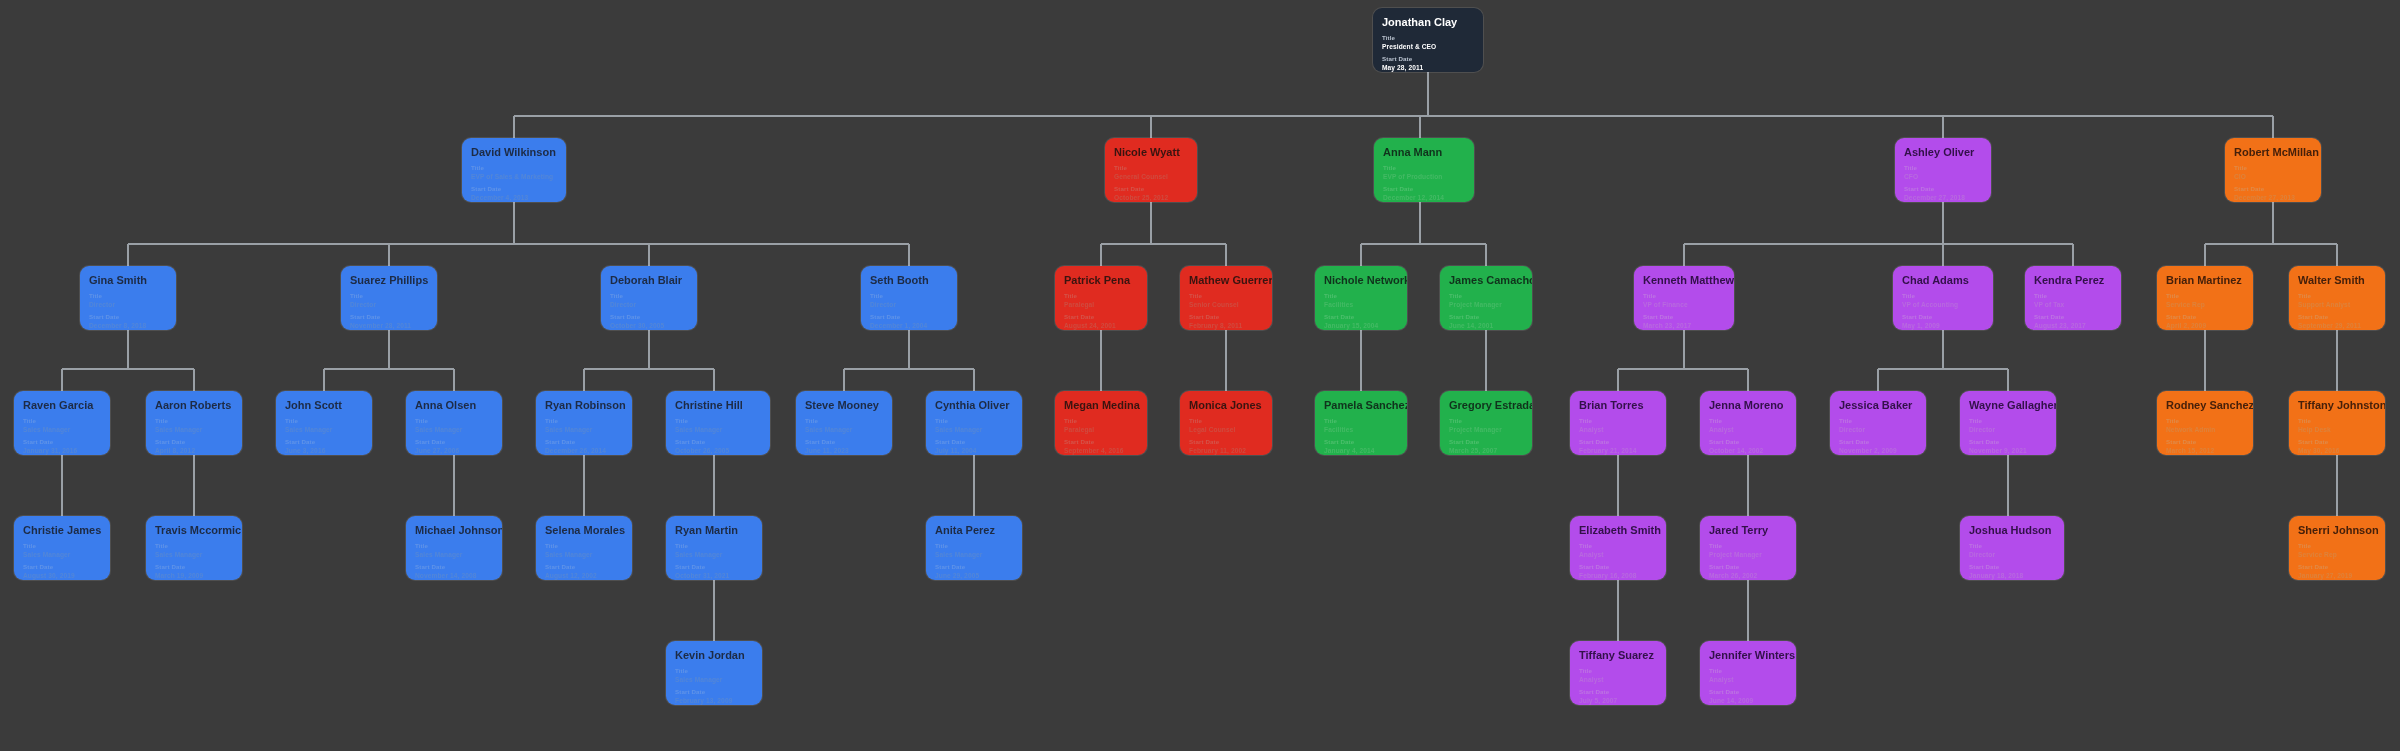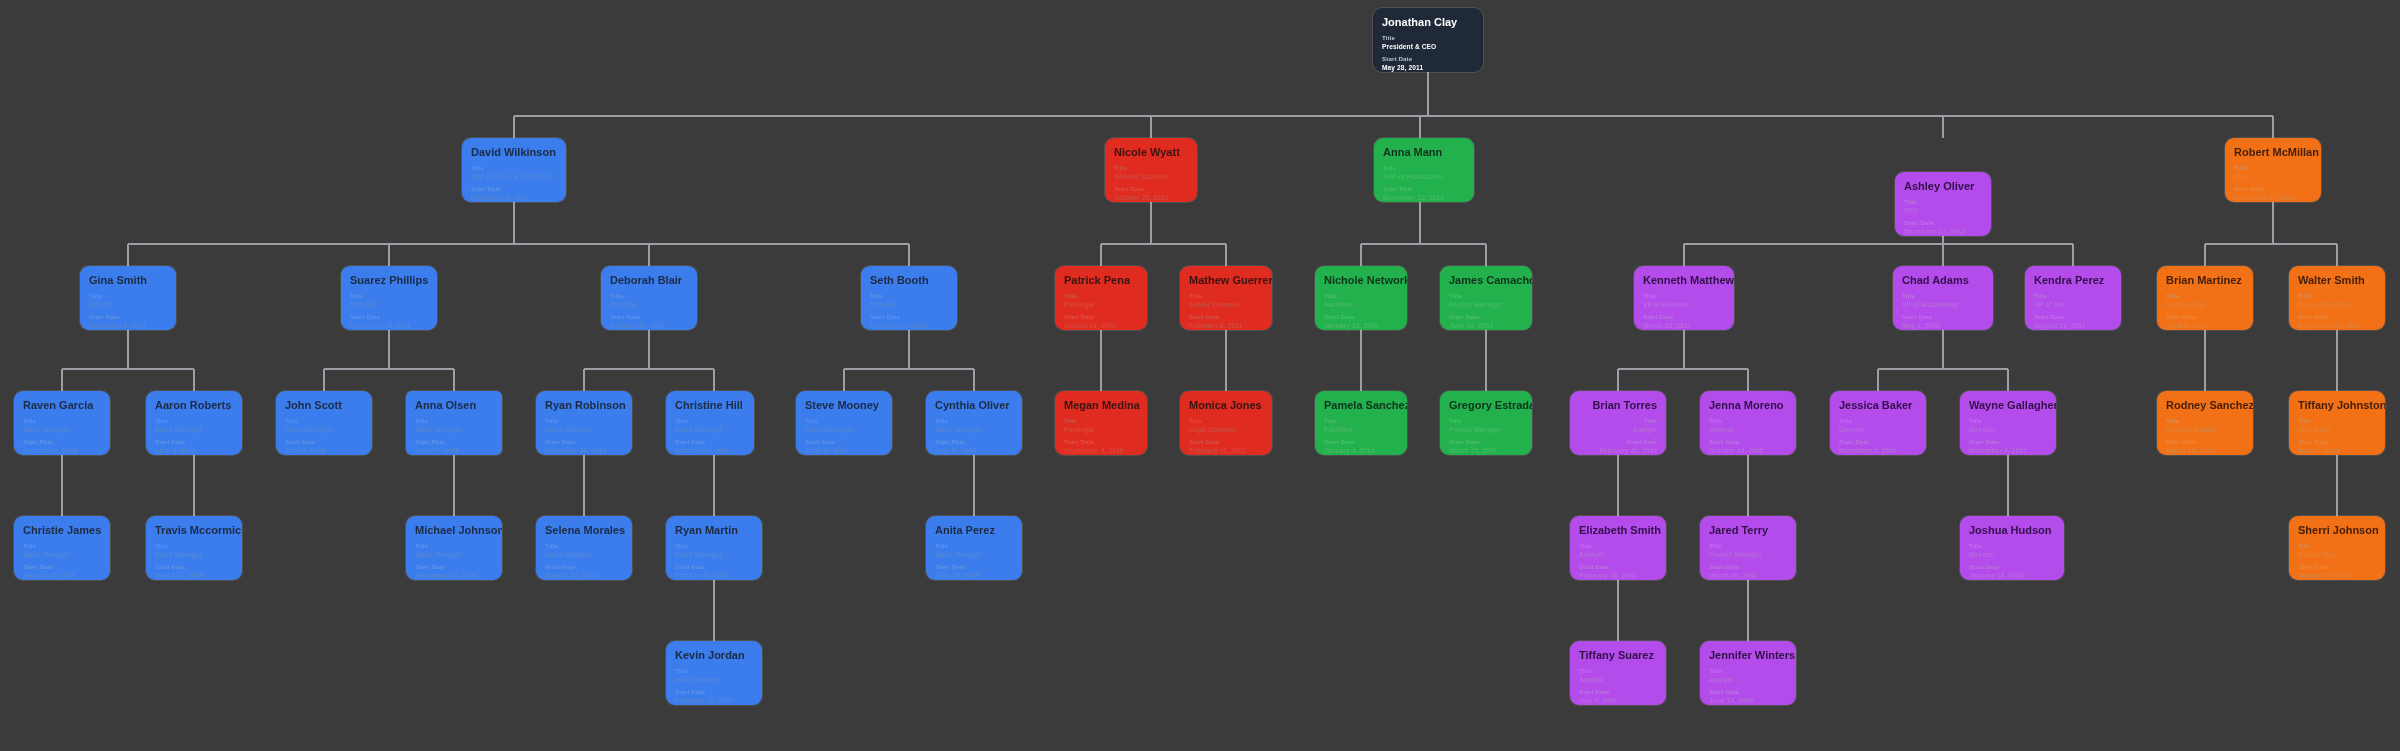--- a/index.html
+++ b/index.html
@@ -211,21 +211,21 @@
         <div class="lbl">Start Date</div>
         <div class="val">October 25, 2012</div>
       </div>
       <div class="node t-green" style="left: 1374px; top: 138px; width: 100px; height: 64px;">
         <div class="nm">Anna Mann</div>
         <div class="lbl">Title</div>
         <div class="val">EVP of Production</div>
         <div class="lbl">Start Date</div>
         <div class="val">December 12, 2014</div>
       </div>
-      <div class="node t-purple" style="left: 1895px; top: 138px; width: 96px; height: 64px; margin-top: 34px;">
+      <div class="node t-purple" style="left: 1895px; top: 138px; width: 96px; height: 64px;">
         <div class="nm">Ashley Oliver</div>
         <div class="lbl">Title</div>
         <div class="val">CFO</div>
         <div class="lbl">Start Date</div>
         <div class="val">December 27, 2018</div>
       </div>
       <div class="node t-orange" style="left: 2225px; top: 138px; width: 96px; height: 64px;">
         <div class="nm">Robert McMillan</div>
         <div class="lbl">Title</div>
         <div class="val">CIO</div>
@@ -337,35 +337,35 @@
         <div class="lbl">Start Date</div>
         <div class="val">April 8, 2012</div>
       </div>
       <div class="node t-blue" style="left: 276px; top: 391px; width: 96px; height: 64px;">
         <div class="nm">John Scott</div>
         <div class="lbl">Title</div>
         <div class="val">Sales Manager</div>
         <div class="lbl">Start Date</div>
         <div class="val">June 3, 2016</div>
       </div>
-      <div class="node t-blue" style="left: 406px; top: 391px; width: 96px; height: 64px; border-radius: 6px;">
+      <div class="node t-blue" style="left: 406px; top: 391px; width: 96px; height: 64px;">
         <div class="nm">Anna Olsen</div>
         <div class="lbl">Title</div>
         <div class="val">Sales Manager</div>
         <div class="lbl">Start Date</div>
         <div class="val">June 27, 2006</div>
       </div>
       <div class="node t-blue" style="left: 536px; top: 391px; width: 96px; height: 64px;">
         <div class="nm">Ryan Robinson</div>
         <div class="lbl">Title</div>
         <div class="val">Sales Manager</div>
         <div class="lbl">Start Date</div>
         <div class="val">December 26, 2014</div>
       </div>
-      <div class="node t-blue" style="left: 666px; top: 391px; width: 88px; height: 64px;">
+      <div class="node t-blue" style="left: 666px; top: 391px; width: 104px; height: 64px;">
         <div class="nm">Christine Hill</div>
         <div class="lbl">Title</div>
         <div class="val">Sales Manager</div>
         <div class="lbl">Start Date</div>
         <div class="val">October 26, 2005</div>
       </div>
       <div class="node t-blue" style="left: 796px; top: 391px; width: 96px; height: 64px;">
         <div class="nm">Steve Mooney</div>
         <div class="lbl">Title</div>
         <div class="val">Sales Manager</div>
@@ -400,21 +400,21 @@
         <div class="lbl">Start Date</div>
         <div class="val">January 4, 2014</div>
       </div>
       <div class="node t-green" style="left: 1440px; top: 391px; width: 92px; height: 64px;">
         <div class="nm">Gregory Estrada</div>
         <div class="lbl">Title</div>
         <div class="val">Project Manager</div>
         <div class="lbl">Start Date</div>
         <div class="val">March 25, 2007</div>
       </div>
-      <div class="node t-purple" style="left: 1570px; top: 391px; width: 96px; height: 64px; text-align: right;">
+      <div class="node t-purple" style="left: 1570px; top: 391px; width: 96px; height: 64px;">
         <div class="nm">Brian Torres</div>
         <div class="lbl">Title</div>
         <div class="val">Analyst</div>
         <div class="lbl">Start Date</div>
         <div class="val">February 21, 2014</div>
       </div>
       <div class="node t-purple" style="left: 1700px; top: 391px; width: 96px; height: 64px;">
         <div class="nm">Jenna Moreno</div>
         <div class="lbl">Title</div>
         <div class="val">Analyst</div>

